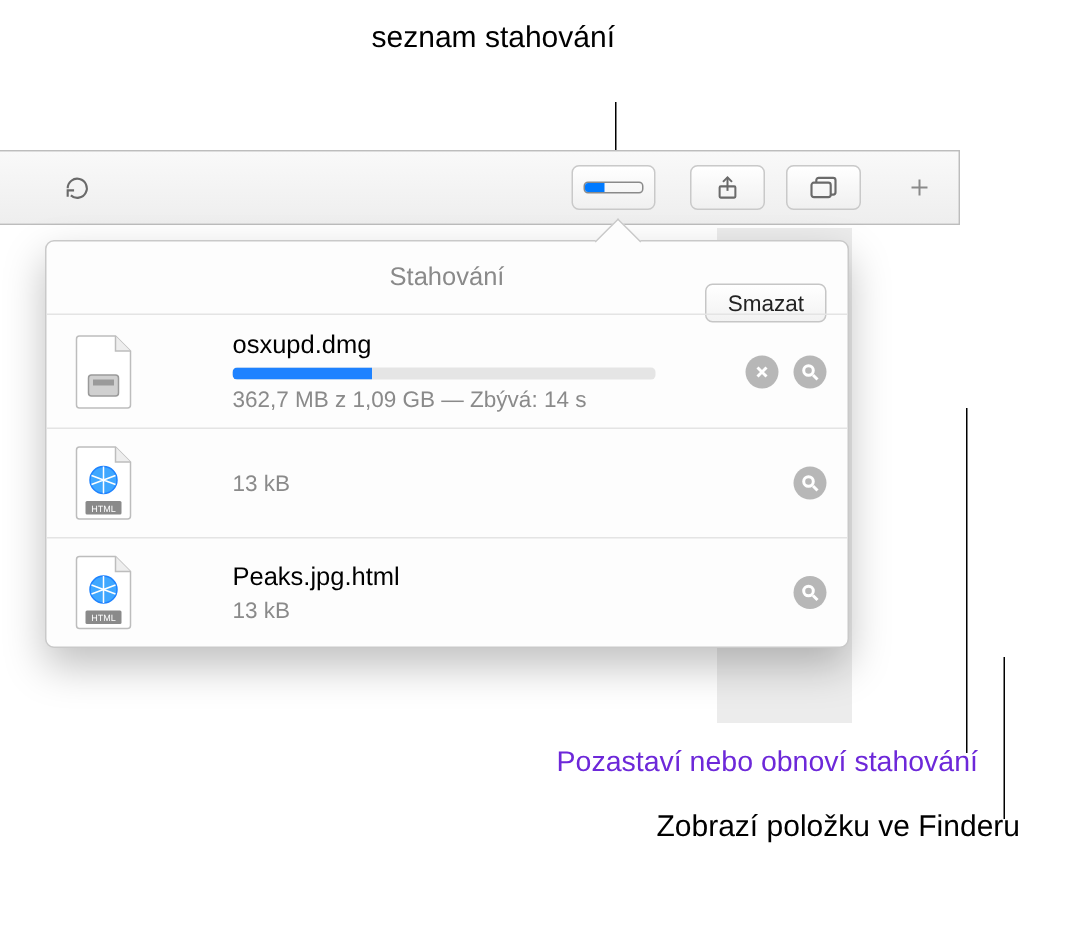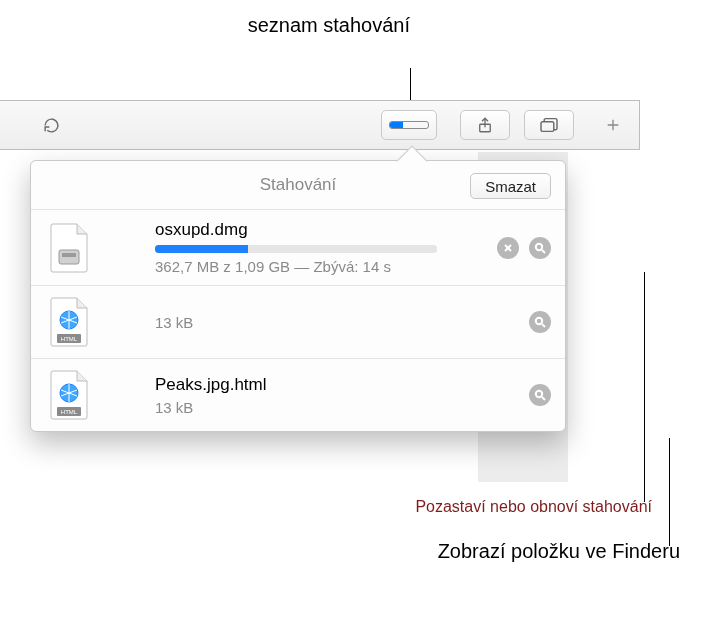--- a/index.html
+++ b/index.html
@@ -168,21 +168,21 @@
       align-items:center;
       justify-content:center;
     }
     .popover-title {
       font-size: 17px;
       color: #8a8a8a;
     }
     .clear-btn {
       position: absolute;
       right: 14px;
-      top: 12px;
+      top: 28px;
       height: 26px;
       padding: 0 14px;
       background: linear-gradient(#ffffff,#f2f2f2);
       border: 1px solid #c6c6c6;
       border-radius: 5px;
       font-size: 15px;
       color: #222;
       display:flex;
       align-items:center;
       justify-content:center;
@@ -249,22 +249,22 @@
       cursor:pointer;
     }
 
     
     .annotation-pause {
       position:absolute;
       top: 498px;
       left: 0;
       width: 652px;
       text-align:right;
-      font-size: 16px;
-      color:#7f1d1d;
+      font-size: 19px;
+      color:#6d28d9;
     }
     .annotation-finder {
       position:absolute;
       top: 540px;
       left: 0;
       width: 680px;
       text-align:right;
       font-size:20px;
       color:#000;
     }

